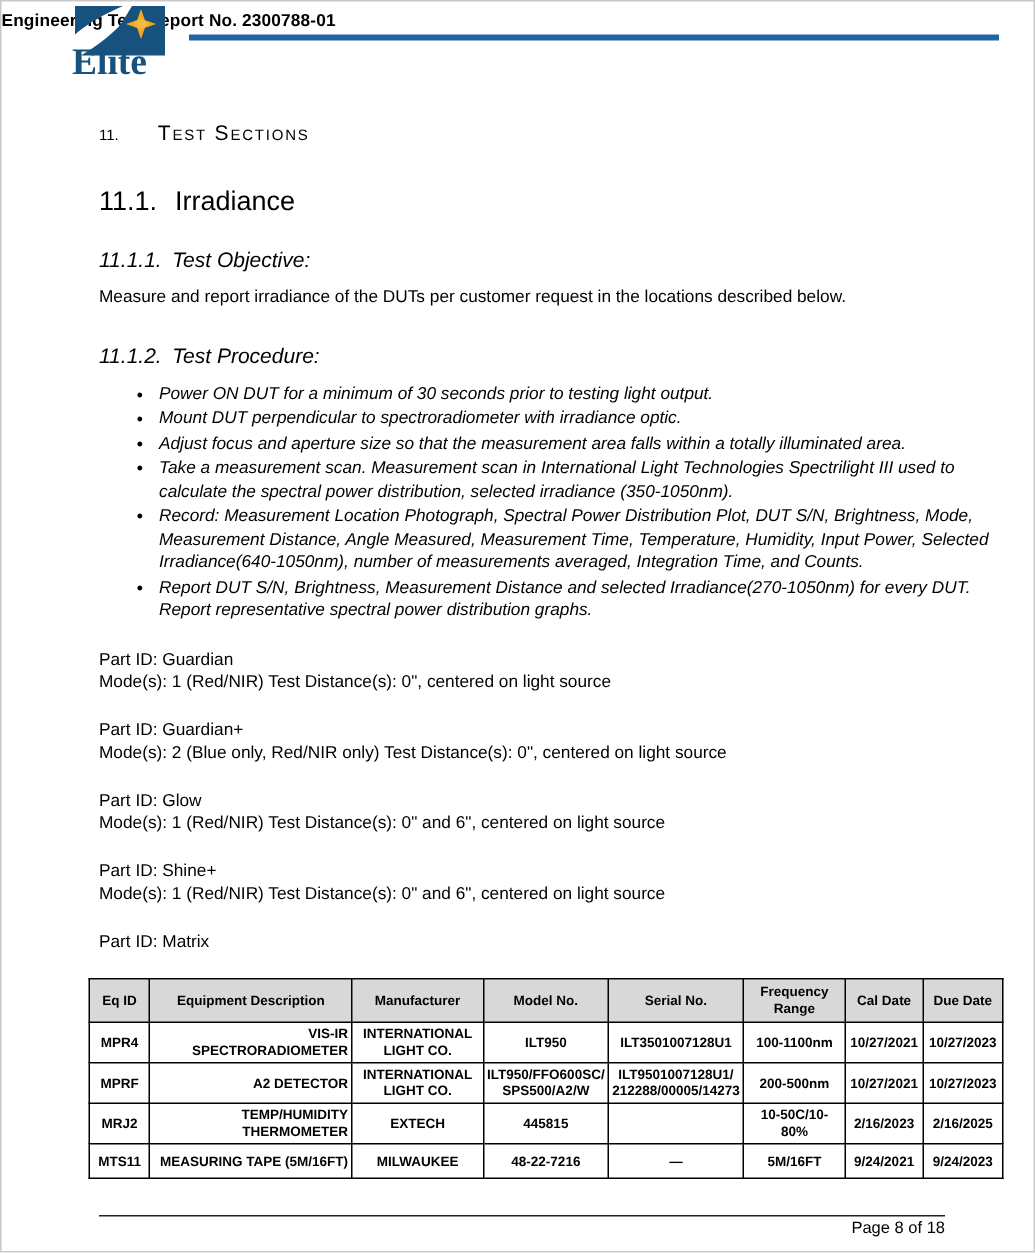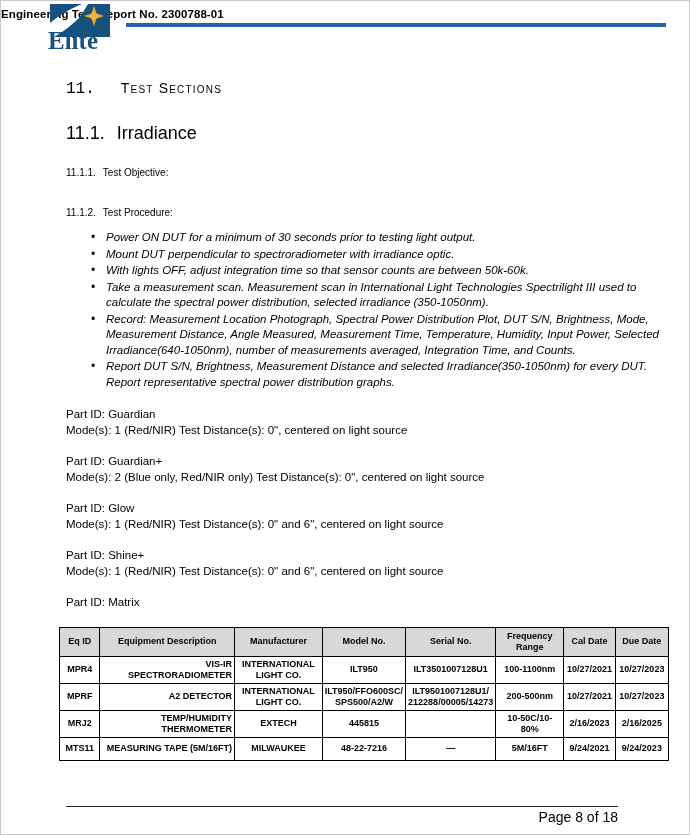--- a/index.html
+++ b/index.html
@@ -14,24 +14,24 @@
   .report-title {
     text-align:left; padding:7px 23px 0 0;
     font-size:11.5px; font-weight:bold; letter-spacing:.1px;
   }
   .header-rule {
     height:4px; background:#2165a5; margin:3px 23px 0 125px;
   }
   
   .content { padding:0 24px 0 65px; font-size:11.5px; line-height:15.5px; }
   .sec-main { margin-top:30px; font-size:14px; font-variant:small-caps; letter-spacing:1.2px; }
-  .sec-main .num { font-variant:normal; font-size:16px; letter-spacing:0; margin-right:26px;font-family:Liberation Mono, monospace; }
+  .sec-main .num { font-variant:normal; font-size:10px; letter-spacing:0; margin-right:26px; }
   .sec-sub { margin-top:28px; font-size:18px; }
   .sec-sub .num { margin-right:12px; }
-  .sec-h3 { margin-top:24px; font-size:10px; }
+  .sec-h3 { margin-top:24px; font-size:14px;font-style:italic; }
   .sec-h3 .num { margin-right:7px; }
   .para { margin-top:9px; }
   ul.proc { margin:10px 0 0 0; padding-left:40px; list-style:none;font-style:italic; }
   ul.proc li { position:relative; margin:0 0 1px 0; padding-left:0; max-width:575px; }
   ul.proc li::before {
     content:"•"; position:absolute; left:-15px; top:0; font-size:12px;
   }
   .part-blocks { margin-top:17px; }
   .part-block { margin-bottom:16px; }
   
@@ -41,23 +41,23 @@
   }
   table.apparatus th, table.apparatus td {
     border:1px solid #000; padding:2px 2px; line-height:11px; vertical-align:middle;
     word-wrap:break-word; overflow-wrap:break-word;
   }
   table.apparatus th { background:#d8d8d8; height:24px; }
   table.apparatus td.c-desc { text-align:right; padding-left:5px; }
   table.apparatus td { height:18px; }
   
   .footer {
-    position:absolute; left:65px; right:71px; bottom:9px;
+    position:absolute; left:65px; right:59px; bottom:9px;
     border-top:1.5px solid #222; text-align:right;
-    font-size:14px; padding-top:2px;
+    font-size:11px; padding-top:2px;
   }
 </style>
 </head>
 <body>
 
 <div class="page">
 
   <div class="header">
     <svg class="logo" viewBox="0 0 64 48" width="64" height="48" aria-hidden="true">
       <path d="M2,0 L34,0 C22,5 10,12 2,19 Z" fill="#17527f"></path>
@@ -76,38 +76,39 @@
       <span class="num">11.</span><span>Test Sections</span>
     </div>
 
     <div class="sec-sub">
       <span class="num">11.1.</span><span>Irradiance</span>
     </div>
 
     <div class="sec-h3">
       <span class="num">11.1.1.</span><span>Test Objective:</span>
     </div>
+    <div class="para">Measure and report irradiance of the DUTs per customer request in the locations described below.</div>
 
     <div class="sec-h3">
       <span class="num">11.1.2.</span><span>Test Procedure:</span>
     </div>
     <ul class="proc">
 
         <li>Power ON DUT for a minimum of 30 seconds prior to testing light output.</li>
 
         <li>Mount DUT perpendicular to spectroradiometer with irradiance optic.</li>
 
-
-        <li>With lights OFF, adjust integration time so that sensor counts are between 50k-60k.</li>
+        <li>Adjust focus and aperture size so that the measurement area falls within a totally illuminated area.</li>
+
 
         <li>Take a measurement scan. Measurement scan in International Light Technologies Spectrilight III used to calculate the spectral power distribution, selected irradiance (350-1050nm).</li>
 
         <li>Record: Measurement Location Photograph, Spectral Power Distribution Plot, DUT S/N, Brightness, Mode, Measurement Distance, Angle Measured, Measurement Time, Temperature, Humidity, Input Power, Selected Irradiance(640-1050nm), number of measurements averaged, Integration Time, and Counts.</li>
 
-        <li>Report DUT S/N, Brightness, Measurement Distance and selected Irradiance(350-1050nm) for every DUT. Report representative spectral power distribution graphs.</li>
+        <li>Report DUT S/N, Brightness, Measurement Distance and selected Irradiance(270-1050nm) for every DUT. Report representative spectral power distribution graphs.</li>
       </ul>
 
     <div class="part-blocks">
 
         <div class="part-block">
           <div>Part ID: Guardian</div>
           <div>Mode(s): 1 (Red/NIR) Test Distance(s): 0", centered on light source</div>
         </div>
 
         <div class="part-block">

